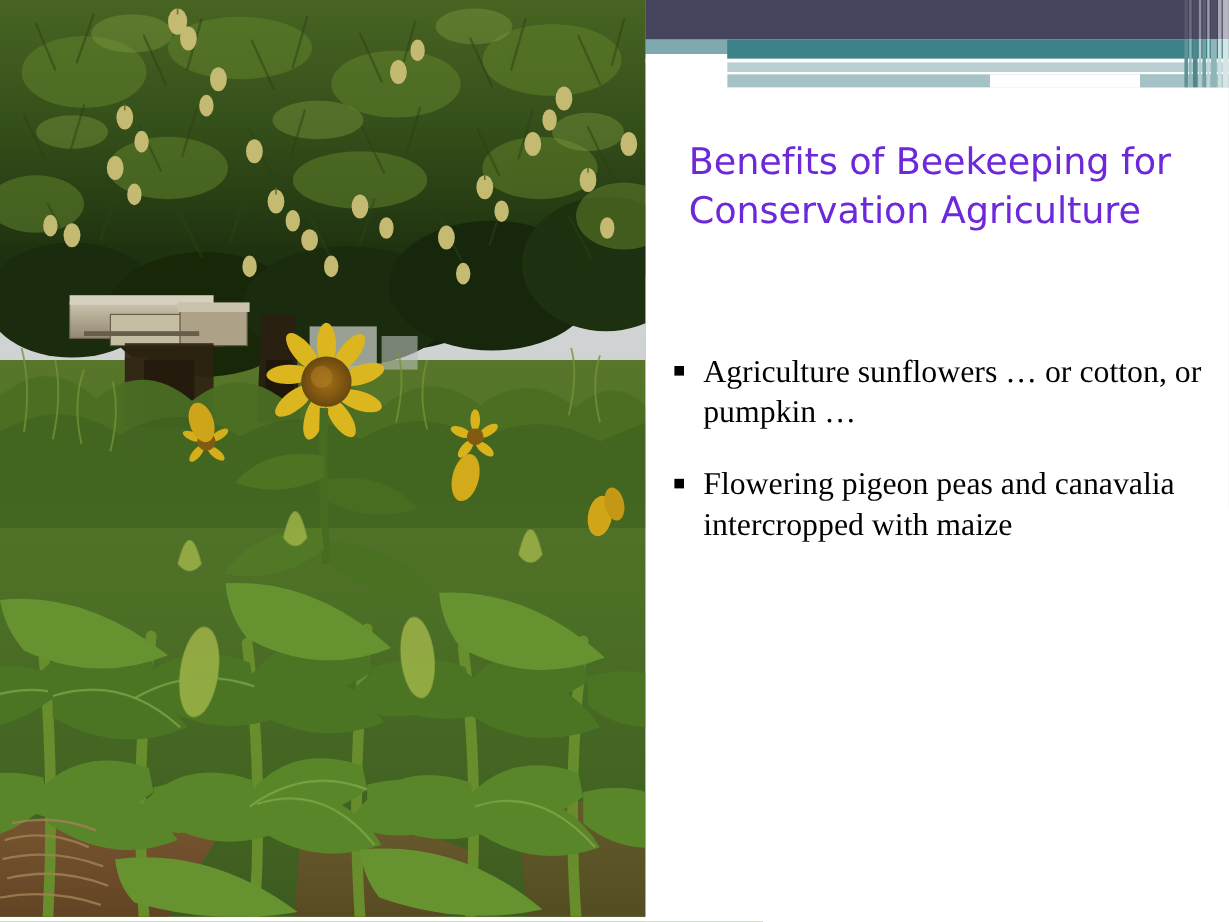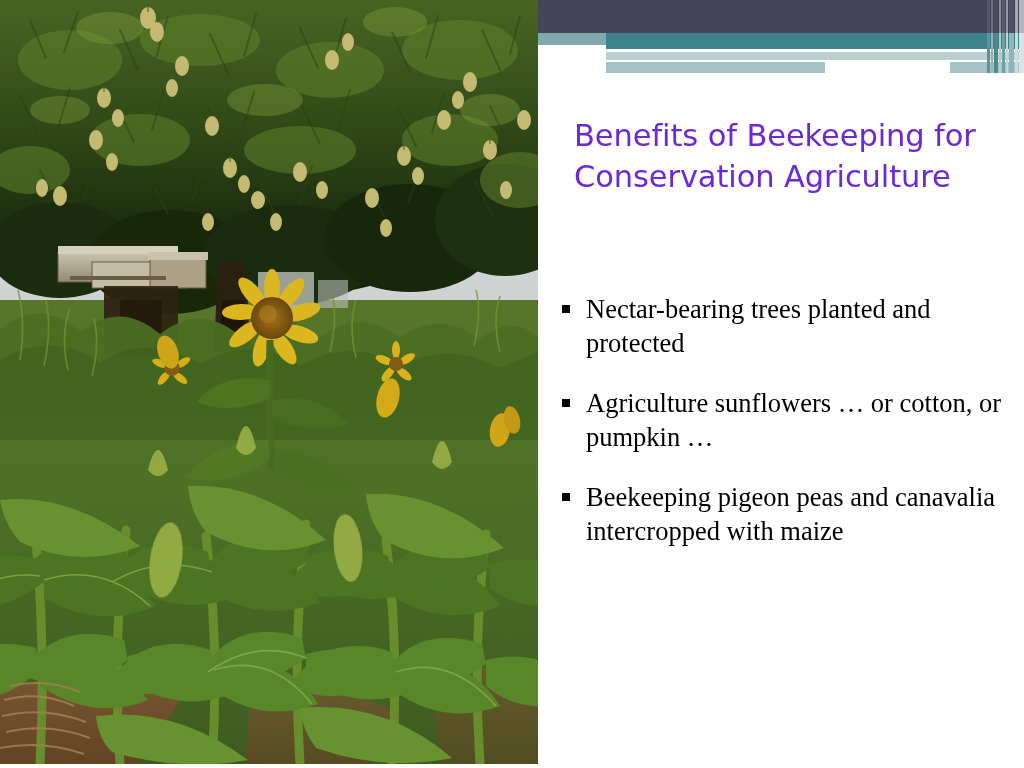--- a/index.html
+++ b/index.html
@@ -399,31 +399,27 @@
       <div class="vstripe" style="left: 1015px; width: 3px; top: 0px; height: 73px; background: linear-gradient(rgb(167, 168, 181) 0%, rgb(167, 168, 181) 45%, rgb(205, 222, 223) 45%, rgb(205, 222, 223) 100%);"></div>
       <div class="vstripe" style="left: 1019px; width: 5px; top: 0px; height: 73px; background: linear-gradient(rgb(181, 182, 193) 0%, rgb(181, 182, 193) 45%, rgb(216, 229, 230) 45%, rgb(216, 229, 230) 100%);"></div>
     </div>
 
   <div id="panel">
 
     <div id="title">Benefits of Beekeeping for Conservation Agriculture</div>
 
     <div id="bullets">
 
-      <div class="bullet">
-        <span class="bullet-marker"></span>
-        <span class="bullet-text">Nectar-bearing trees planted and protected</span>
-      </div>
 
       <div class="bullet">
         <span class="bullet-marker"></span>
         <span class="bullet-text">Agriculture sunflowers … or cotton, or pumpkin …</span>
       </div>
 
       <div class="bullet">
         <span class="bullet-marker"></span>
-        <span class="bullet-text">Beekeeping pigeon peas and canavalia intercropped with maize</span>
+        <span class="bullet-text">Flowering pigeon peas and canavalia intercropped with maize</span>
       </div>
 
     </div>
   </div>
 
 </div>
 
 </body></html>

